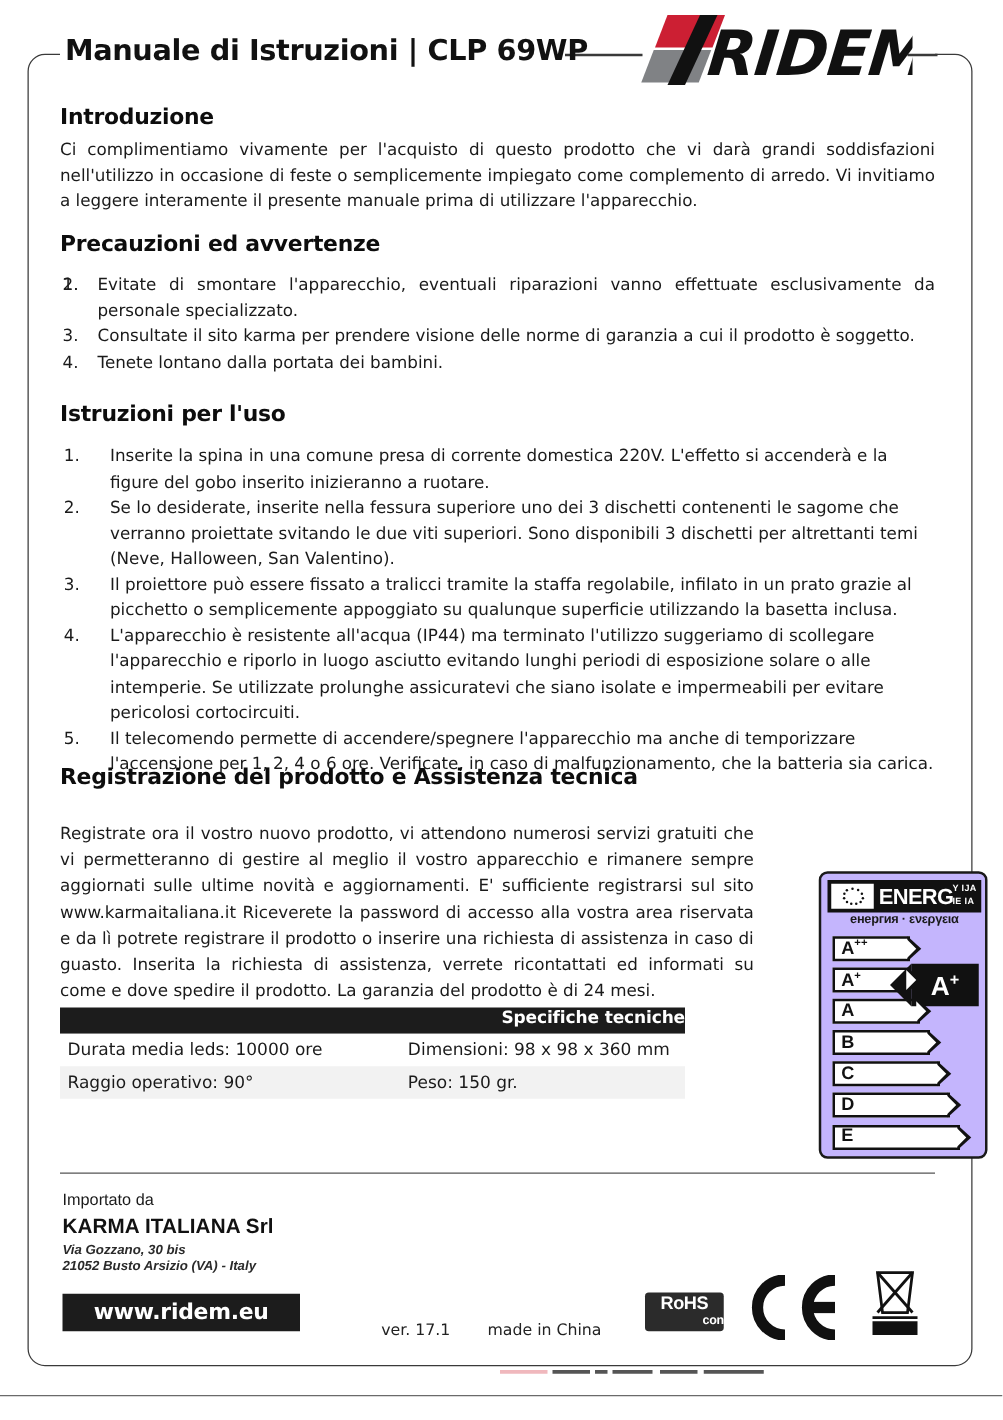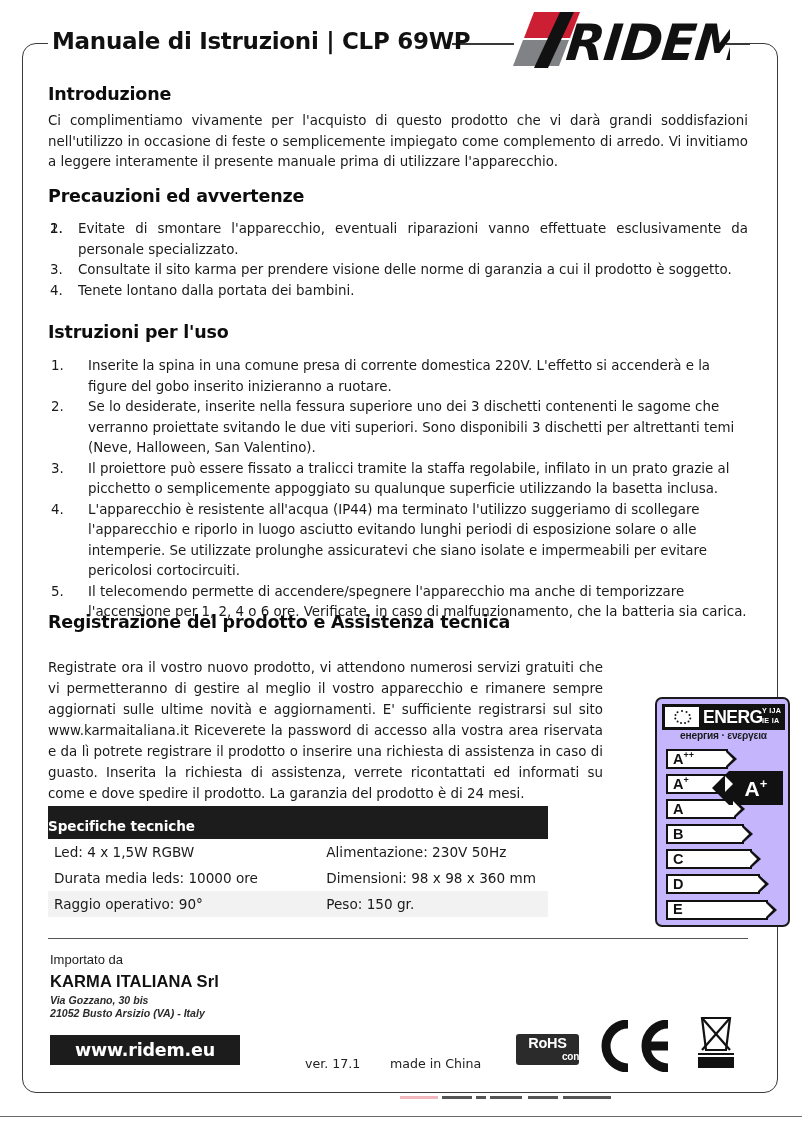--- a/index.html
+++ b/index.html
@@ -258,22 +258,22 @@
     left: 48px; top: 806px;
     width: 500px;
     border-collapse: collapse;
     font-size: 13.6px;
   }
   .spec-table th {
     background: #1c1c1c;
     color: #fff;
     font-size: 13.6px;
     font-weight: bold;
-    padding: 12px 0 5px 0;
-    text-align: left;
+    padding: 0 0 5px 0;
+    text-align: right;
     letter-spacing: -0.1px;
   }
   .spec-table td {
     padding: 5px 4px 5px 6px;
     color: #1a1a1a;
     white-space: nowrap;
   }
   .spec-table td.c2 { padding-left: 58px; }
   .spec-table tr.odd td { background: #ffffff; }
   .spec-table tr.even td { background: #f2f2f2; }
@@ -496,24 +496,20 @@
   </div>
 
   <table class="spec-table">
     <thead>
       <tr>
         <th colspan="2">Specifiche tecniche</th>
       </tr>
     </thead>
     <tbody>
       <tr class="odd">
-        <td>Led: 4 x 1,5W RGBW</td>
-        <td class="c2">Alimentazione: 230V 50Hz</td>
-      </tr>
-      <tr class="odd">
         <td>Durata media leds: 10000 ore</td>
         <td class="c2">Dimensioni: 98 x 98 x 360 mm</td>
       </tr>
       <tr class="even">
         <td>Raggio operativo: 90°</td>
         <td class="c2">Peso: 150 gr.</td>
       </tr>
     </tbody>
   </table>
 

